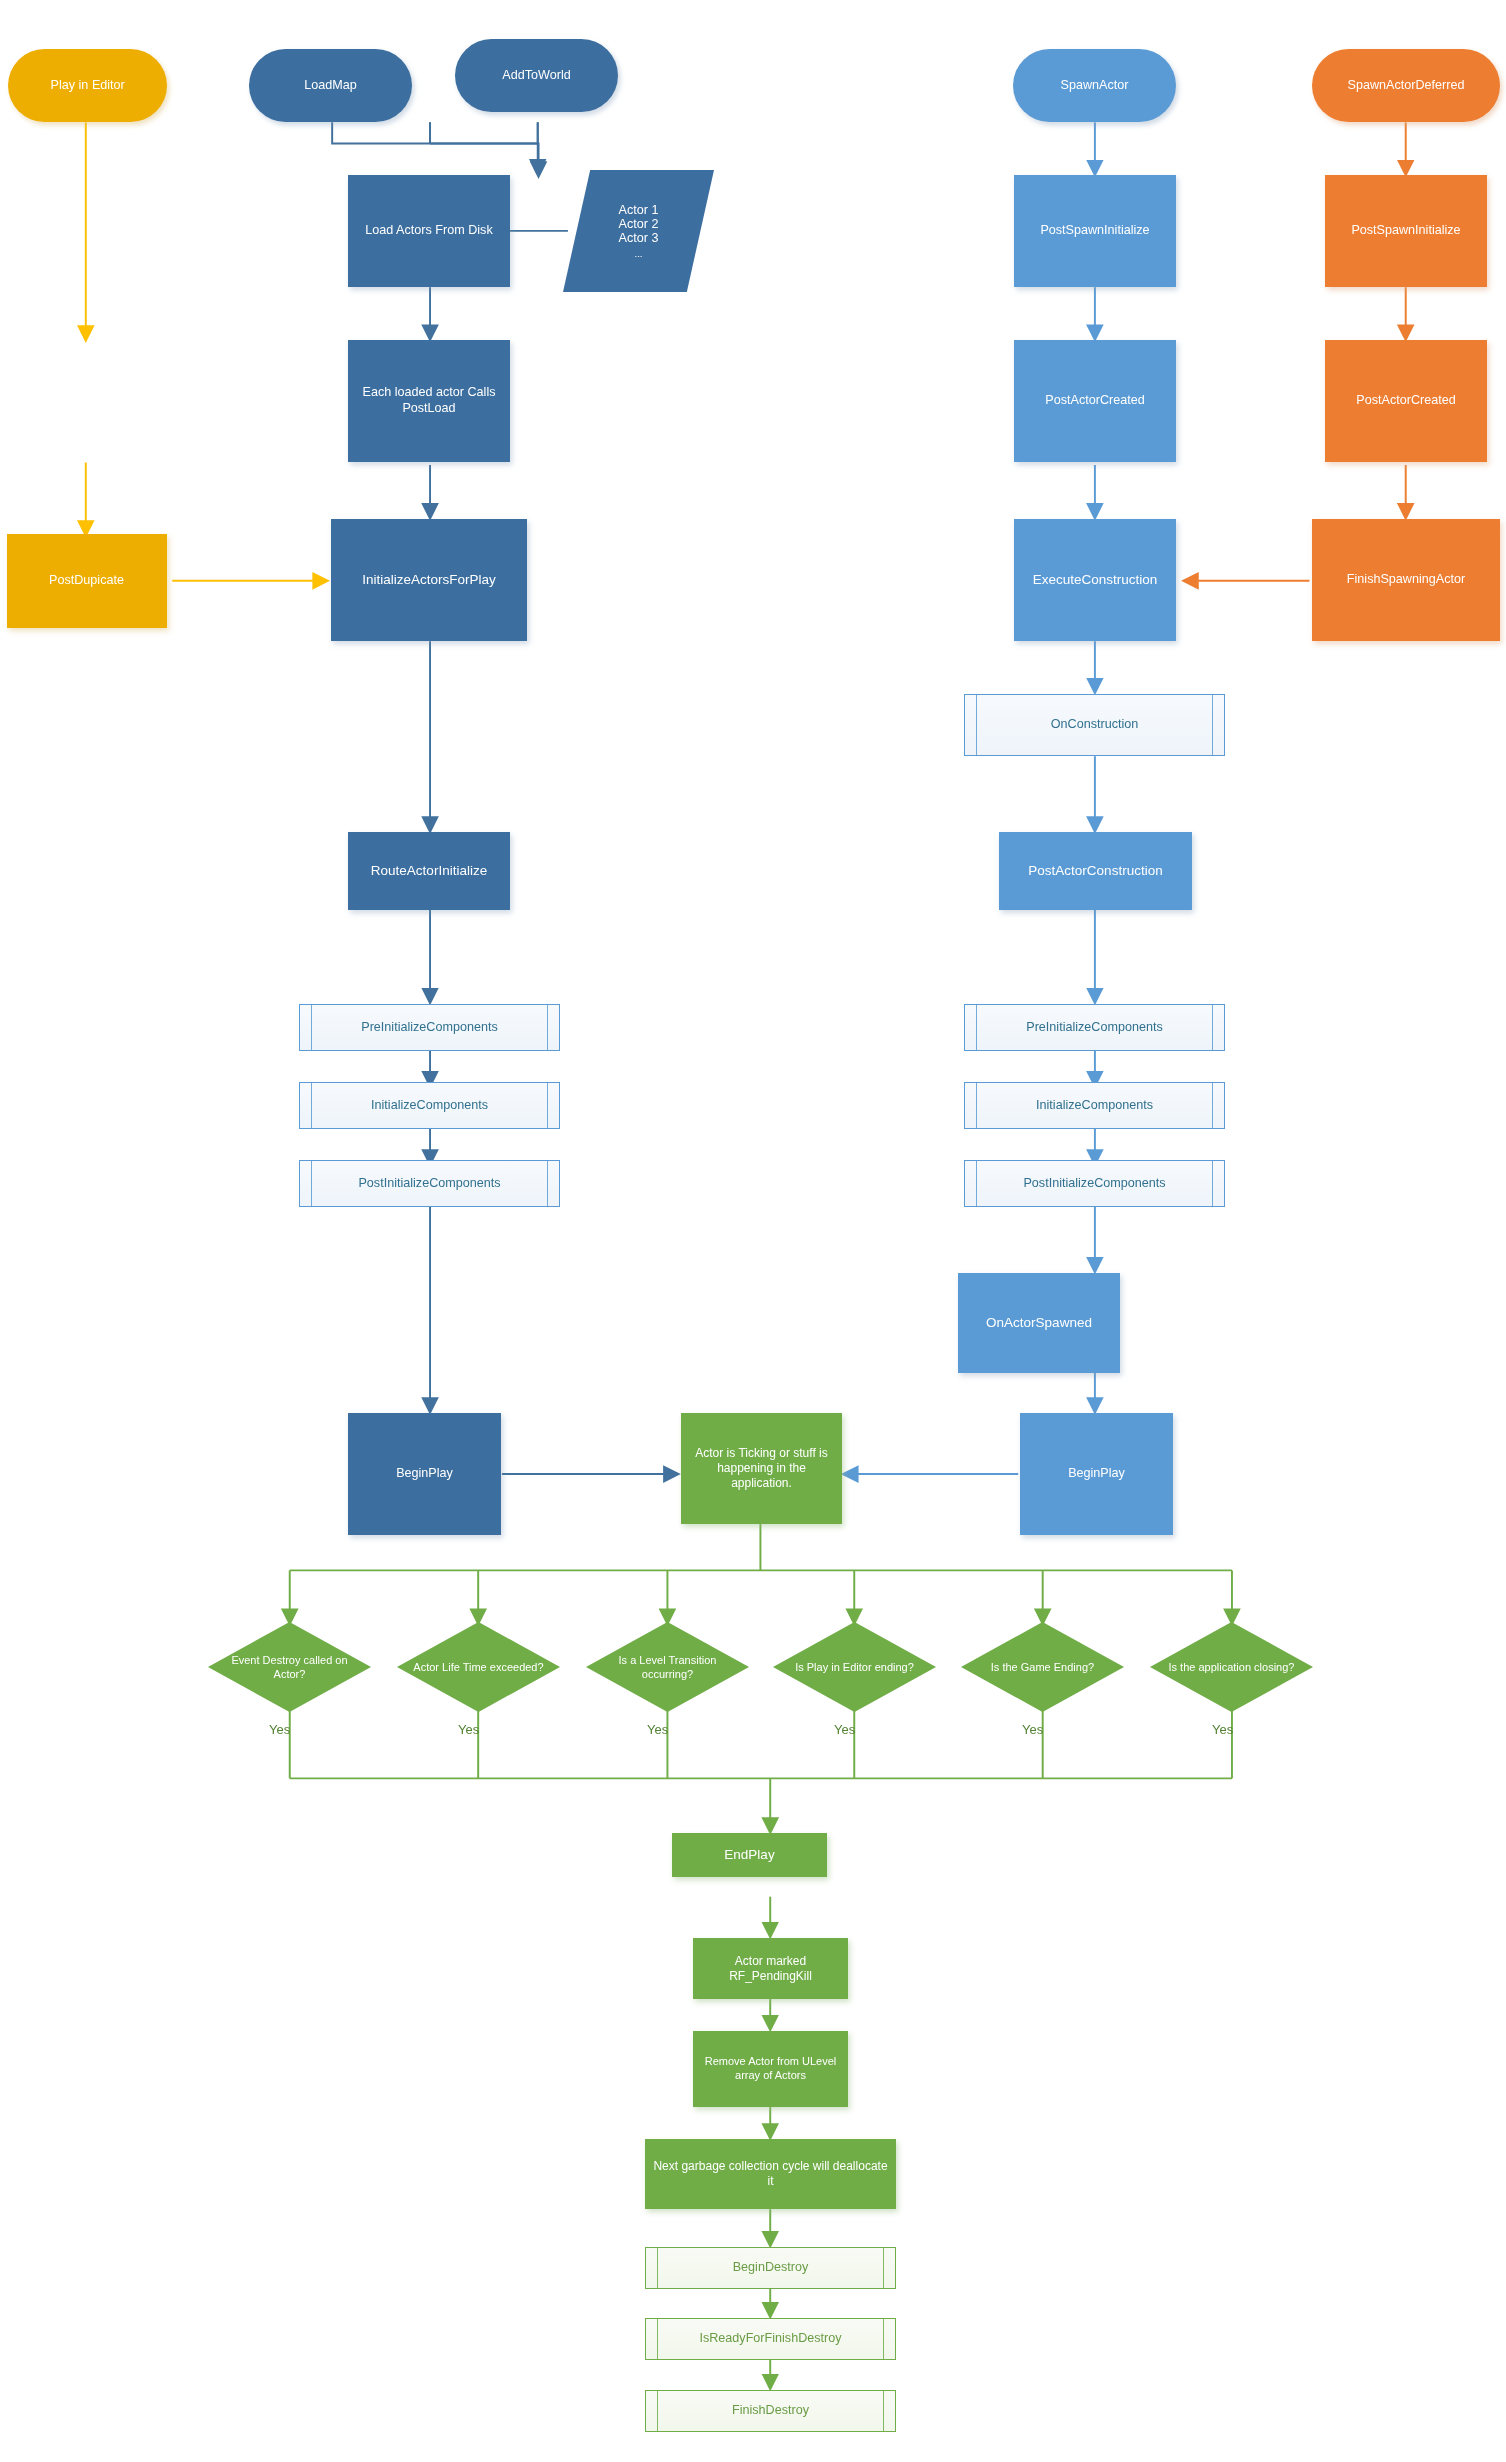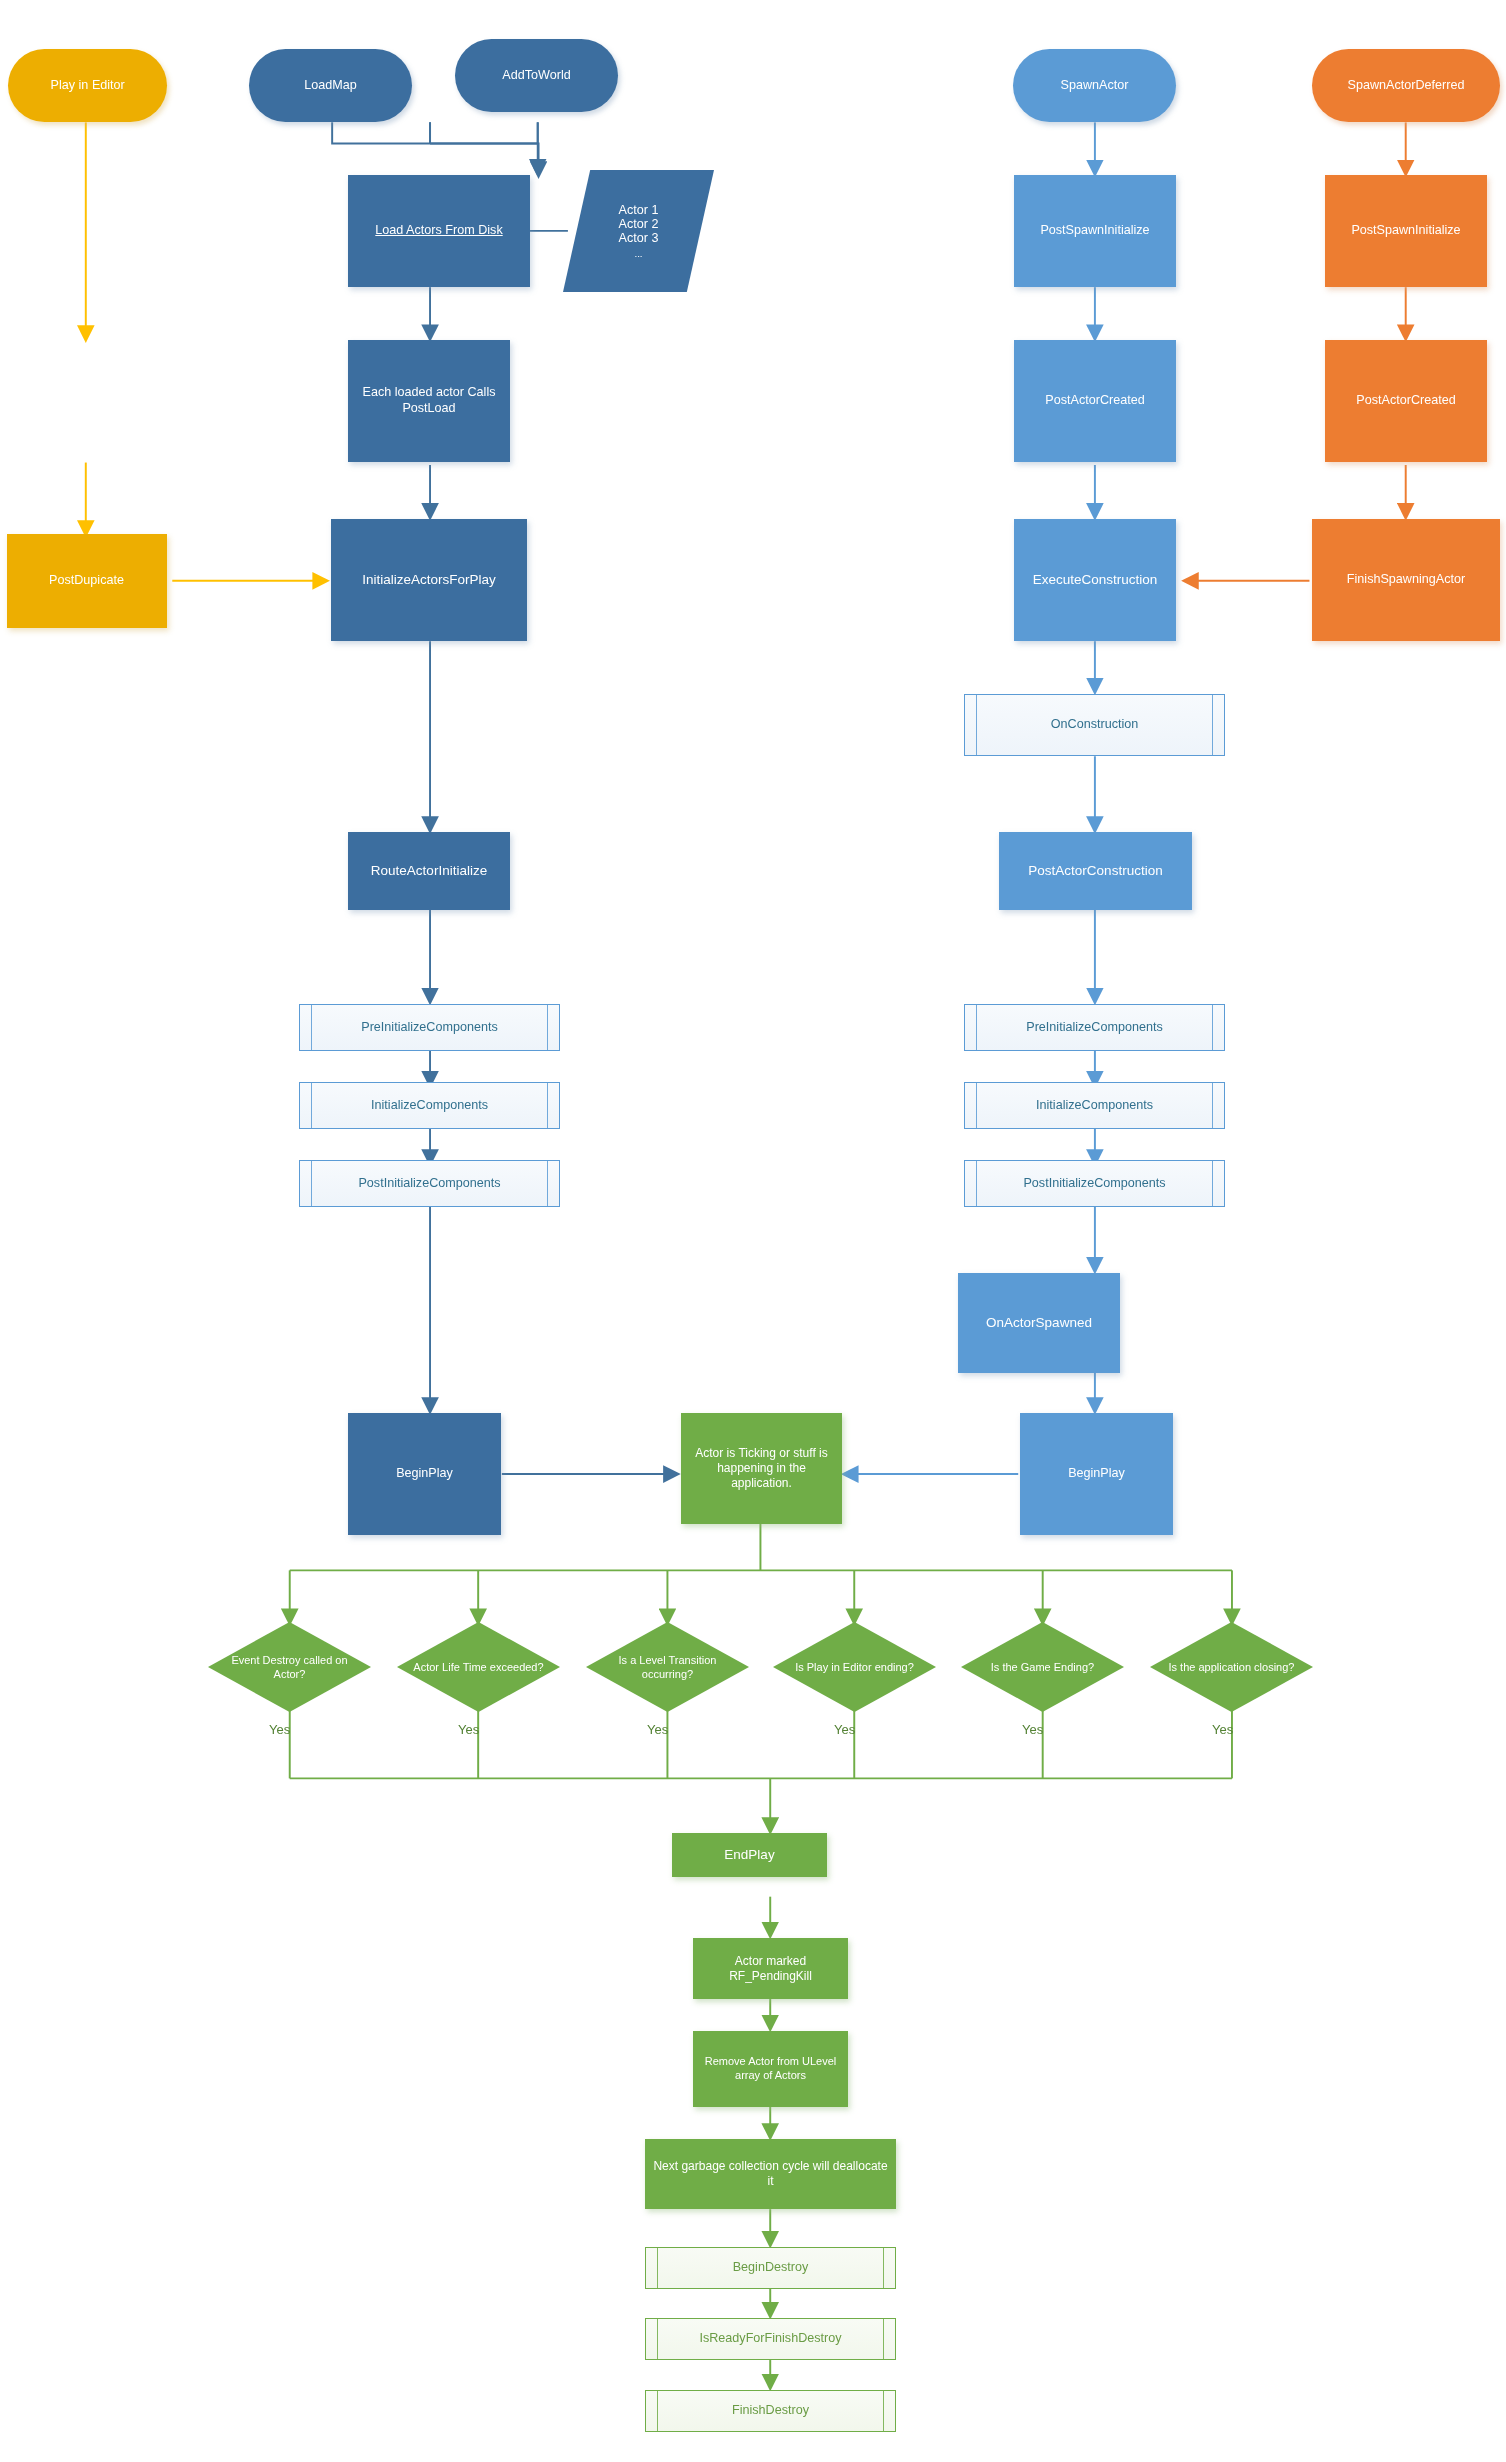--- a/index.html
+++ b/index.html
@@ -156,21 +156,21 @@
   </div>
 
   <div class="node pill t-midblue fs15" style="left:1013px;top:49px;width:163px;height:73px;">
     <span class="lbl">SpawnActor</span>
   </div>
 
   <div class="node pill t-orange fs15" style="left:1312px;top:49px;width:188px;height:73px;">
     <span class="lbl">SpawnActorDeferred</span>
   </div>
 
-  <div class="node rect t-darkblue fs15" style="left:348px;top:175px;width:182px;height:112px;text-decoration:underline;">
+  <div class="node rect t-darkblue fs15" style="left:348px;top:175px;width:162px;height:112px;">
     <span class="lbl">Load Actors From Disk</span>
   </div>
 
   <div class="para" style="left:563px;top:170px;width:151px;height:122px;">
     <div class="pshape"></div>
     <div class="ptext fs15">
       <span>Actor 1</span>
       <span>Actor 2</span>
       <span>Actor 3</span>
       <span style="font-size:9.8px;margin-top:3.3px;">...</span>

